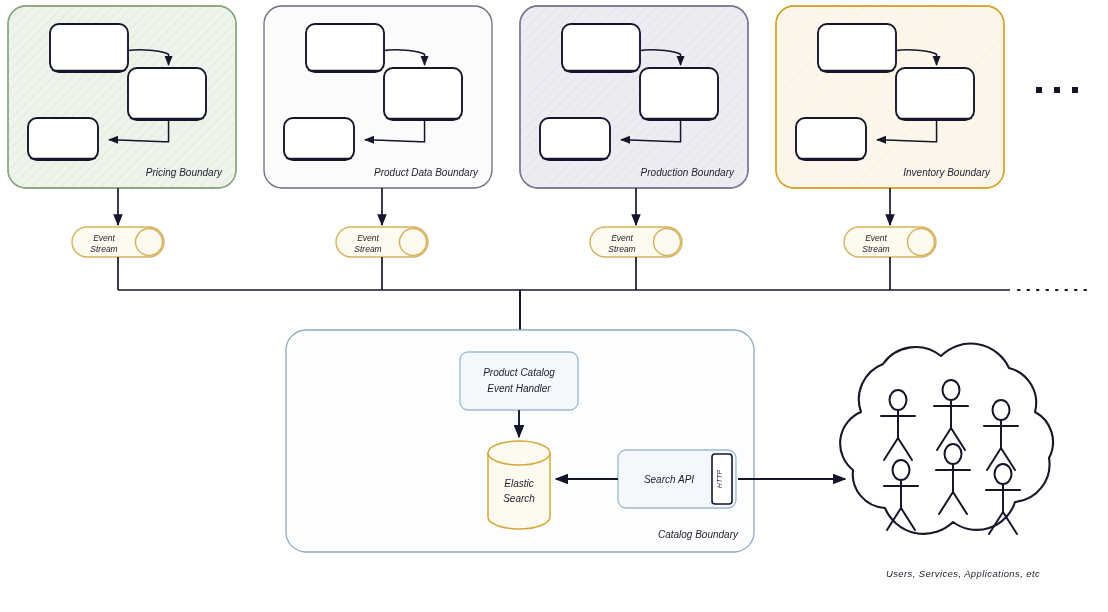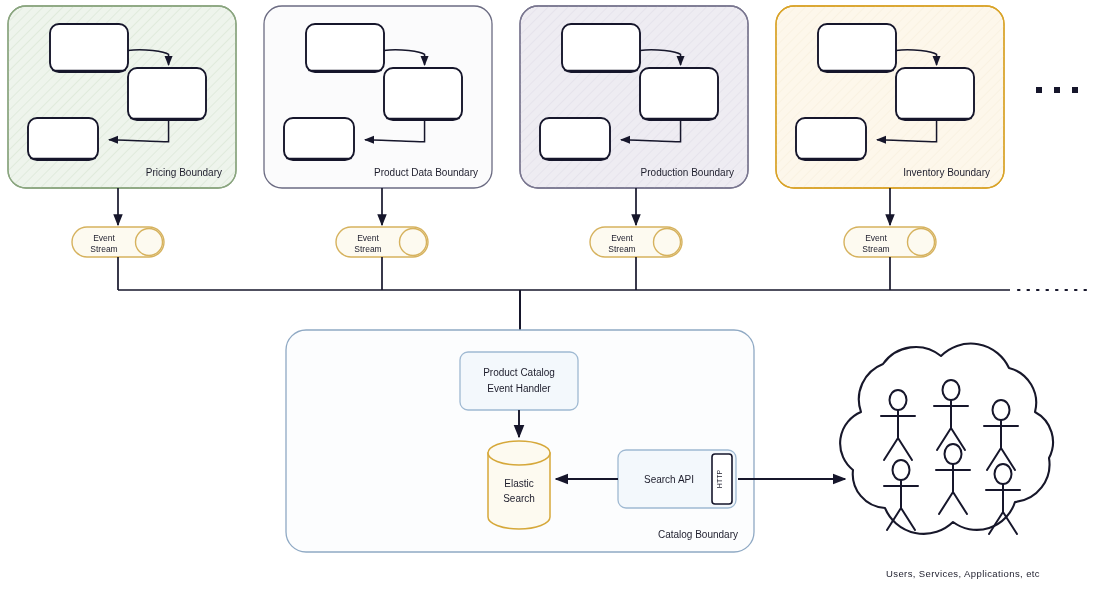--- a/index.html
+++ b/index.html
@@ -1,21 +1,21 @@
 <!DOCTYPE html>
 <html><head>
 <meta charset="utf-8">
 <style>
   html,body{margin:0;padding:0;background:#ffffff;}
   body{
     width:1108px;height:612px;
     font-family:"Liberation Sans","DejaVu Sans",sans-serif;
     overflow:hidden;position:relative;
   }
-  #stage{position:absolute;left:0;top:0;width:1108px;height:612px;}
+  #stage{position:absolute;left:0;top:0;width:1108px;height:612px;font-style:italic;}
   svg#canvas{position:absolute;left:0;top:0;width:1108px;height:612px;}
   .lbl{font-family:"Liberation Sans","DejaVu Sans",sans-serif;fill:#1d1d2c;}
   .boundary-label{font-size:10px;}
   .node-label{font-size:10px;}
   .cloud-label{font-size:9.5px;letter-spacing:.4px;}
   .stream-label{font-size:8.5px;}
 </style>
 </head>
 <body>
 

